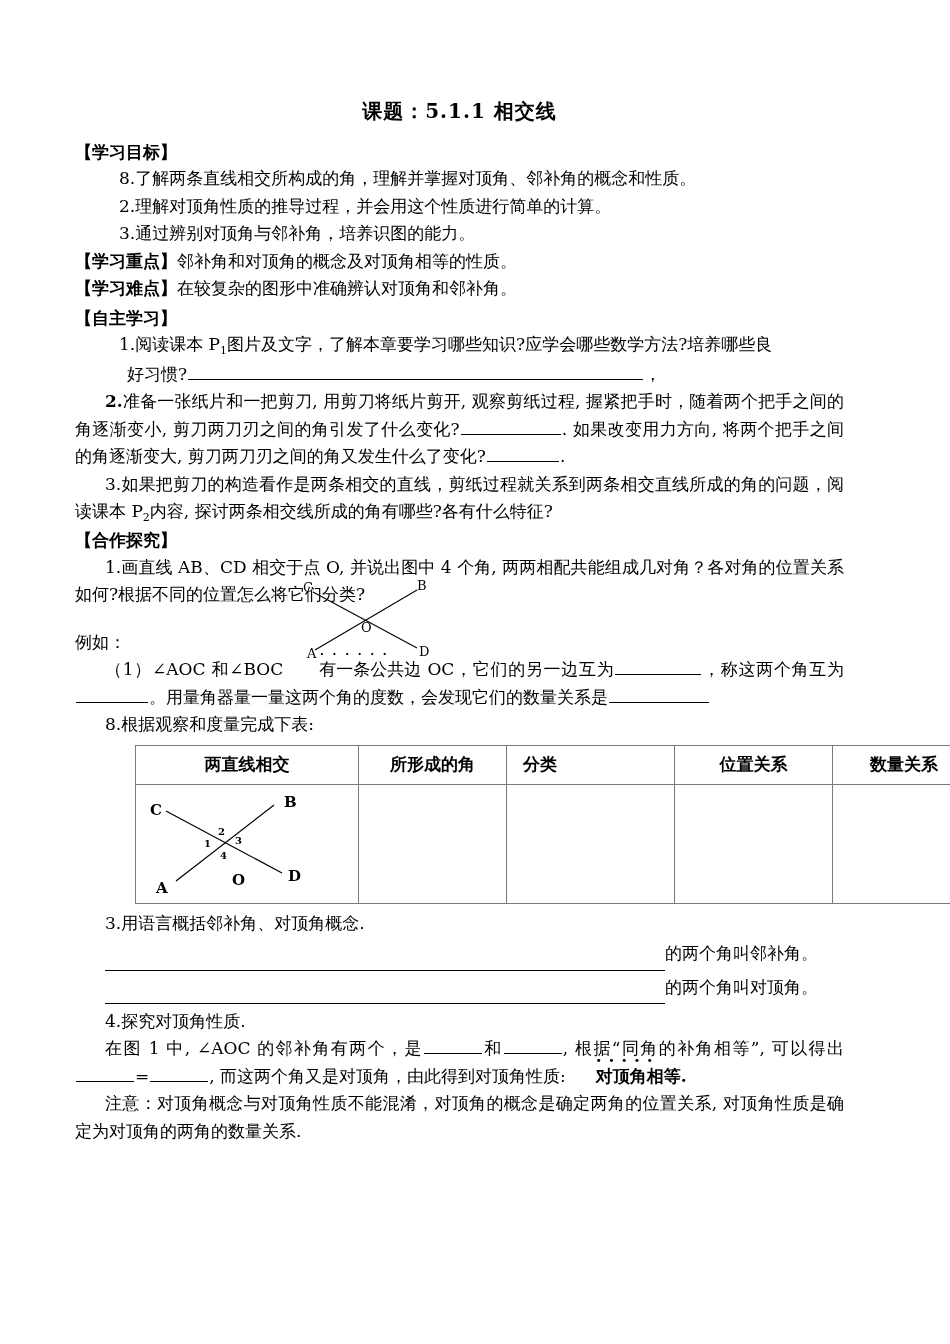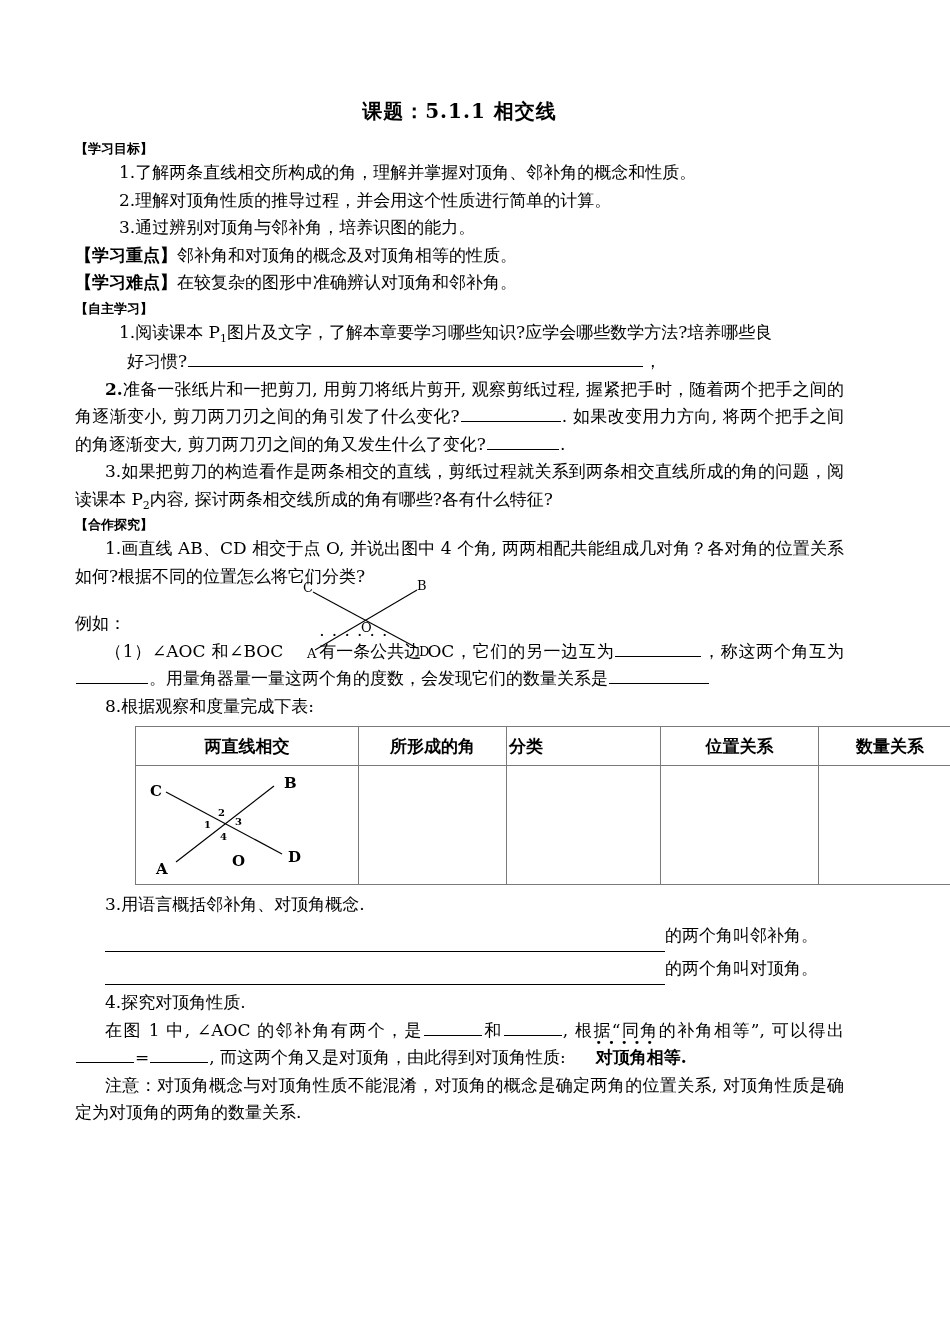--- a/index.html
+++ b/index.html
@@ -25,21 +25,21 @@
   .doc-title {
     text-align: center;
     font-size: 20px;
     font-weight: bold;
     letter-spacing: 1px;
     margin: 0;
     padding-top: 98px;
     font-family: "DejaVu Serif", "Liberation Serif", serif;
   }
   .sec-head {
-    font-size: 13px;
+    font-size: 17px;
     font-weight: bold;
     margin-top: 14px;
     line-height: 1.55;
   }
   p.line {
     margin: 0;
     font-size: 17px;
     line-height: 1.62;
     text-align: justify;
     text-justify: inter-ideograph;
@@ -103,21 +103,21 @@
     padding: 4px 6px;
     font-family: "DejaVu Serif", "Liberation Serif", serif;
   }
   table.grid th { height: 30px; }
   table.grid td.body-cell { height: 110px; vertical-align: top; }
   table.grid th.c1, table.grid td.c1 { width: 210px; }
   table.grid th.c2, table.grid td.c2 { width: 135px; }
   table.grid th.c3, table.grid td.c3 { width: 145px; }
   table.grid th.c4, table.grid td.c4 { width: 145px; }
   table.grid th.c5, table.grid td.c5 { width: 130px; }
-  table.grid th.left-h, table.grid td.left-h { text-align: left; padding-left: 2px; }
+  table.grid th.left-h, table.grid td.left-h { text-align: left; padding-left: 16px; }
 
   .fig-wrap { position: relative; width: 100%; height: 108px; }
   .fig-wrap svg { position: absolute; left: 0; top: 0; }
 
   .overlay-fig {
     position: absolute;
     left: 295px;
     top: 580px;
     width: 140px;
     height: 80px;
@@ -138,21 +138,21 @@
   }
 </style>
 </head>
 <body>
 
 <div class="page">
 
   <h1 class="doc-title">课题：5.1.1   相交线</h1>
 
   <div class="sec-head">【学习目标】</div>
-  <p class="line indent2">1.了解两条直线相交所构成的角，理解并掌握对顶角、邻补角的概念和性质。</p>
+  <p class="line indent2">8.了解两条直线相交所构成的角，理解并掌握对顶角、邻补角的概念和性质。</p>
   <p class="line indent2">2.理解对顶角性质的推导过程，并会用这个性质进行简单的计算。</p>
   <p class="line indent2">3.通过辨别对顶角与邻补角，培养识图的能力。</p>
 
   <p class="line"><span class="bolditem">【学习重点】</span><span>邻补角和对顶角的概念及对顶角相等的性质。</span></p>
 
   <p class="line"><span class="bolditem">【学习难点】</span><span>在较复杂的图形中准确辨认对顶角和邻补角。</span></p>
 
   <div class="sec-head" style="margin-top:2px">【自主学习】</div>
 
   <p class="line indent2"><span>1.阅读课本 P</span><span class="sub">1</span><span>图片及文字，了解本章要学习哪些知识?应学会哪些数学方法?培养哪些良</span></p>

